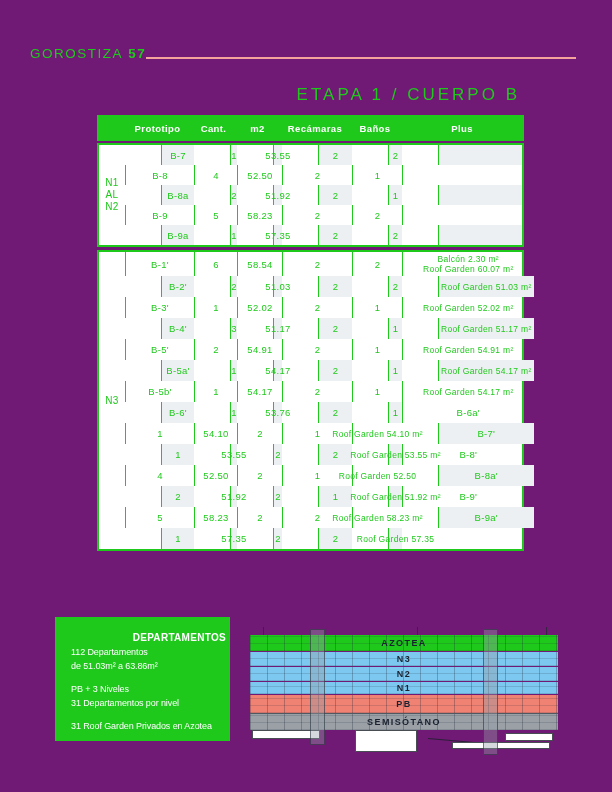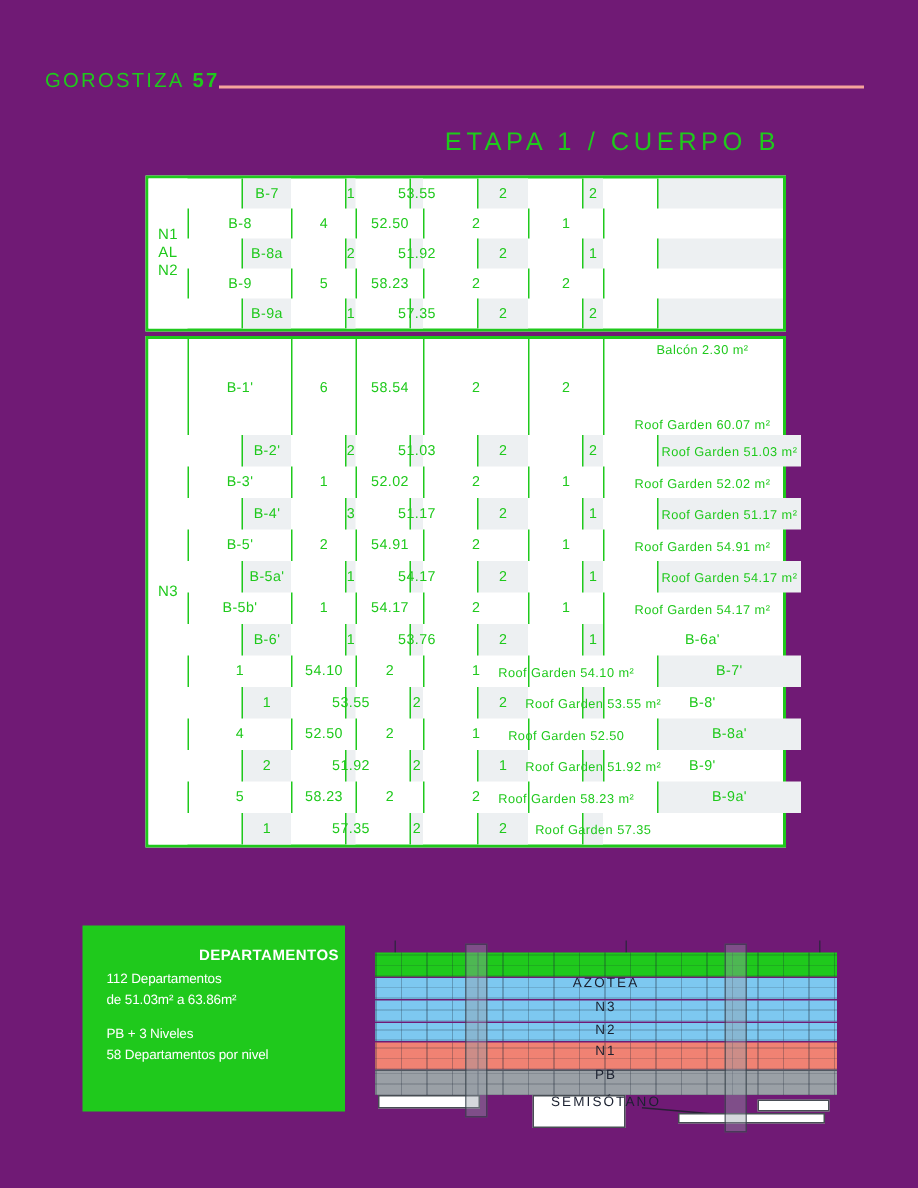--- a/index.html
+++ b/index.html
@@ -29,61 +29,70 @@
   .level-cell{
     grid-column:1;display:flex;flex-direction:column;align-items:center;justify-content:center;
     color:var(--green,#1fc91c);font-size:10px;line-height:12px;background:#fff;letter-spacing:.3px;
   }
   .cell{
     display:flex;flex-direction:column;align-items:center;justify-content:center;
     border-left:1.5px solid var(--green,#1fc91c);
     color:var(--green,#1fc91c);font-size:9.5px;letter-spacing:.3px;padding:2px 2px;box-sizing:border-box;text-align:center;
   }
   .cell.stripe{background:var(--stripe,#edf0f2);margin-left:36px;}
-  .col-plus{font-size:8.5px;line-height:10px;gap:40px;}
+  .col-plus{font-size:8.5px;line-height:10px;}
   .plus-line{white-space:nowrap;}
   
   .info-box{
     position:absolute;left:55px;top:617px;width:175px;height:124px;background:var(--green,#1fc91c);
     color:#fff;box-sizing:border-box;padding:15px 4px 0 16px;
   }
   .info-title{font-weight:bold;font-size:10px;letter-spacing:.3px;margin-bottom:2px;text-align:right;}
   .info-line{font-size:9px;line-height:14px;letter-spacing:-.1px;white-space:nowrap;}
   .info-spacer{height:9px;}
   
   .diagram{position:absolute;left:250px;top:627px;width:308px;height:130px;}
   .band{position:absolute;left:0;right:0;}
   .band::after{
     content:"";position:absolute;inset:0;
     background-image:
       repeating-linear-gradient(90deg, rgba(25,35,50,.28) 0 1px, transparent 1px 17px),
       repeating-linear-gradient(0deg, rgba(25,35,50,.16) 0 1px, transparent 1px 7px);
   }
   .band-label{
     position:absolute;left:0;right:0;top:50%;transform:translateY(-50%);
-    text-align:center;font-weight:normal;font-size:9px;letter-spacing:1.4px;color:var(--dark,#1b2130);z-index:3;margin-top:12px;
+    text-align:center;font-weight:bold;font-size:9px;letter-spacing:1.4px;color:var(--dark,#1b2130);z-index:3;
   }
   .band-gray-edge{border-top:1px solid rgba(20,30,40,.55);box-sizing:border-box;}
   .tower{position:absolute;top:2px;width:15px;height:116px;background:rgba(150,158,168,.40);border:1px solid rgba(30,40,50,.55);z-index:2;box-sizing:border-box;}
   .tower.right{height:126px;}
   .rooftick{position:absolute;top:0;width:1px;height:9px;background:rgba(30,40,50,.7);}
   .baseshape{position:absolute;background:#fff;border:1px solid rgba(25,32,40,.8);box-sizing:border-box;z-index:1;}
   .ramp{position:absolute;height:1px;background:rgba(25,32,40,.8);transform:rotate(5deg);transform-origin:left top;z-index:1;}
 </style>
 </head>
 <body>
 
 <div class="page">
 
   <div class="brand"><span>GOROSTIZA</span>&nbsp;<b>57</b></div>
   <div class="brand-rule"></div>
 
   <div class="etapa-title">ETAPA 1 / CUERPO B</div>
 
   <div class="tablewrap">
+    <div class="thead">
+      <div class="hcell"></div>
+      <div class="hcell">Prototipo</div>
+      <div class="hcell">Cant.</div>
+      <div class="hcell">m2</div>
+      <div class="hcell">Recámaras</div>
+      <div class="hcell">Baños</div>
+      <div class="hcell">Plus</div>
+    </div>
     <div>
         <div class="tsection">
           <div class="level-cell" style="grid-row: 1 / span 5;">
             <div>N1</div>
             <div>AL</div>
             <div>N2</div>
           </div>
           <div class="cell col-prototipo stripe">B-7</div>
           <div class="cell col-cant stripe">1</div>
           <div class="cell col-m2 stripe">53.55</div>
@@ -233,22 +242,23 @@
       </div>
   </div>
 
   <div class="info-box">
     <div class="info-title">DEPARTAMENTOS</div>
     <div>
         <div class="info-line">112 Departamentos</div>
         <div class="info-line">de 51.03m² a 63.86m²</div>
         <div class="info-spacer"></div>
         <div class="info-line">PB + 3 Niveles</div>
-        <div class="info-line">58 Departamentos por nivel</div>
+        <div class="info-line">31 Departamentos por nivel</div>
         <div class="info-spacer"></div>
+        <div class="info-line">31 Roof Garden Privados en Azotea</div>
       </div>
   </div>
 
   <div class="diagram">
     <div class="rooftick" style="left:13px"></div>
     <div class="rooftick" style="left:167px"></div>
     <div class="rooftick" style="left:296px"></div>
     <div>
         <div class="band" style="top: 8px; height: 16px; background: rgb(31, 201, 28);">
           <div class="band-label">AZOTEA</div>

